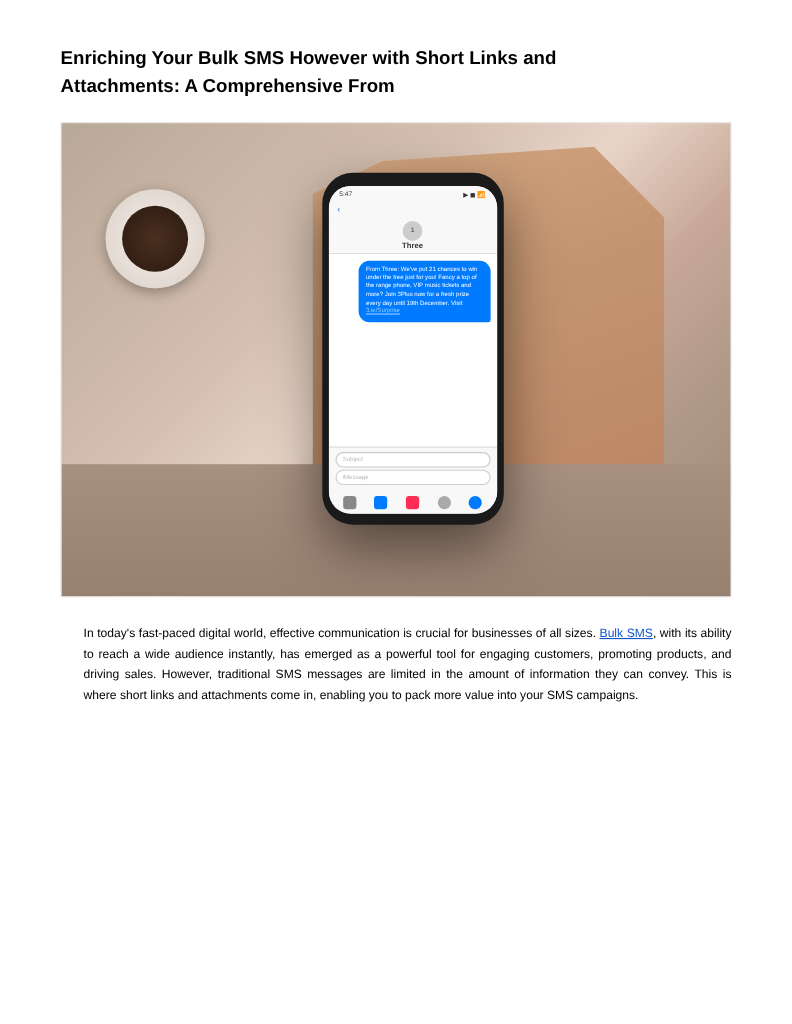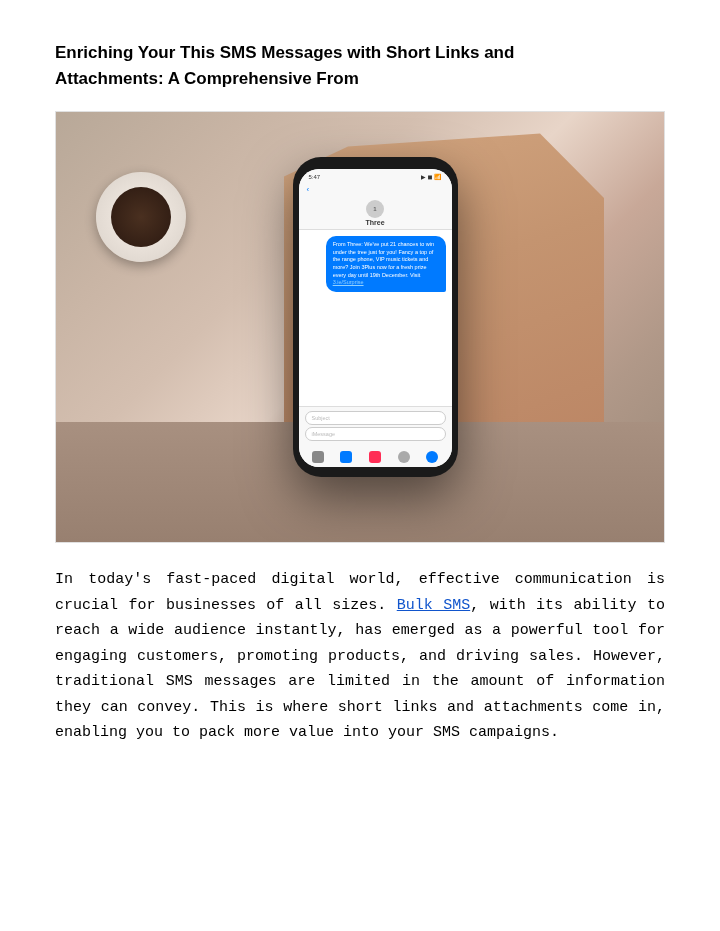--- a/index.html
+++ b/index.html
@@ -161,25 +161,26 @@
       border-radius: 50%;
       background: #888;
       display: inline-block;
     }
 
     .phone-btn-icon.blue {
       background: #007aff;
     }
 
     .body-text {
-      font-size: 15px;
+      font-size: 11px;
       color: #000000;
       line-height: 1.7;
       text-align: justify;
-      font-family: Liberation Mono, monospace;
+      font-family: Liberation Sans, sans-serif;
+      margin-left: 21px;
     }
 
     .body-text a {
       color: #1155cc;
       text-decoration: underline;
     }
 
     .phone-wrapper {
       position: relative;
       z-index: 5;
@@ -231,21 +232,21 @@
       border-radius: 30px 30px 0 0;
       clip-path: polygon(20% 8%, 80% 5%, 100% 20%, 100% 100%, 0% 100%, 0% 15%);
     }
   </style>
 </head>
 <body>
 
 <div class="page-container">
 
   <h1 class="article-title">
-    <span>Enriching   Your   This   SMS   Messages   with   Short   Links   and</span><br>
+    <span>Enriching   Your   Bulk   SMS   However   with   Short   Links   and</span><br>
     <span>Attachments: A Comprehensive From</span>
   </h1>
 
   <div class="hero-image-container">
     <div class="hero-image">
 
       <div class="bg-coffee">
         <div class="bg-coffee-inner"></div>
       </div>
       <div class="bg-hand"></div>

